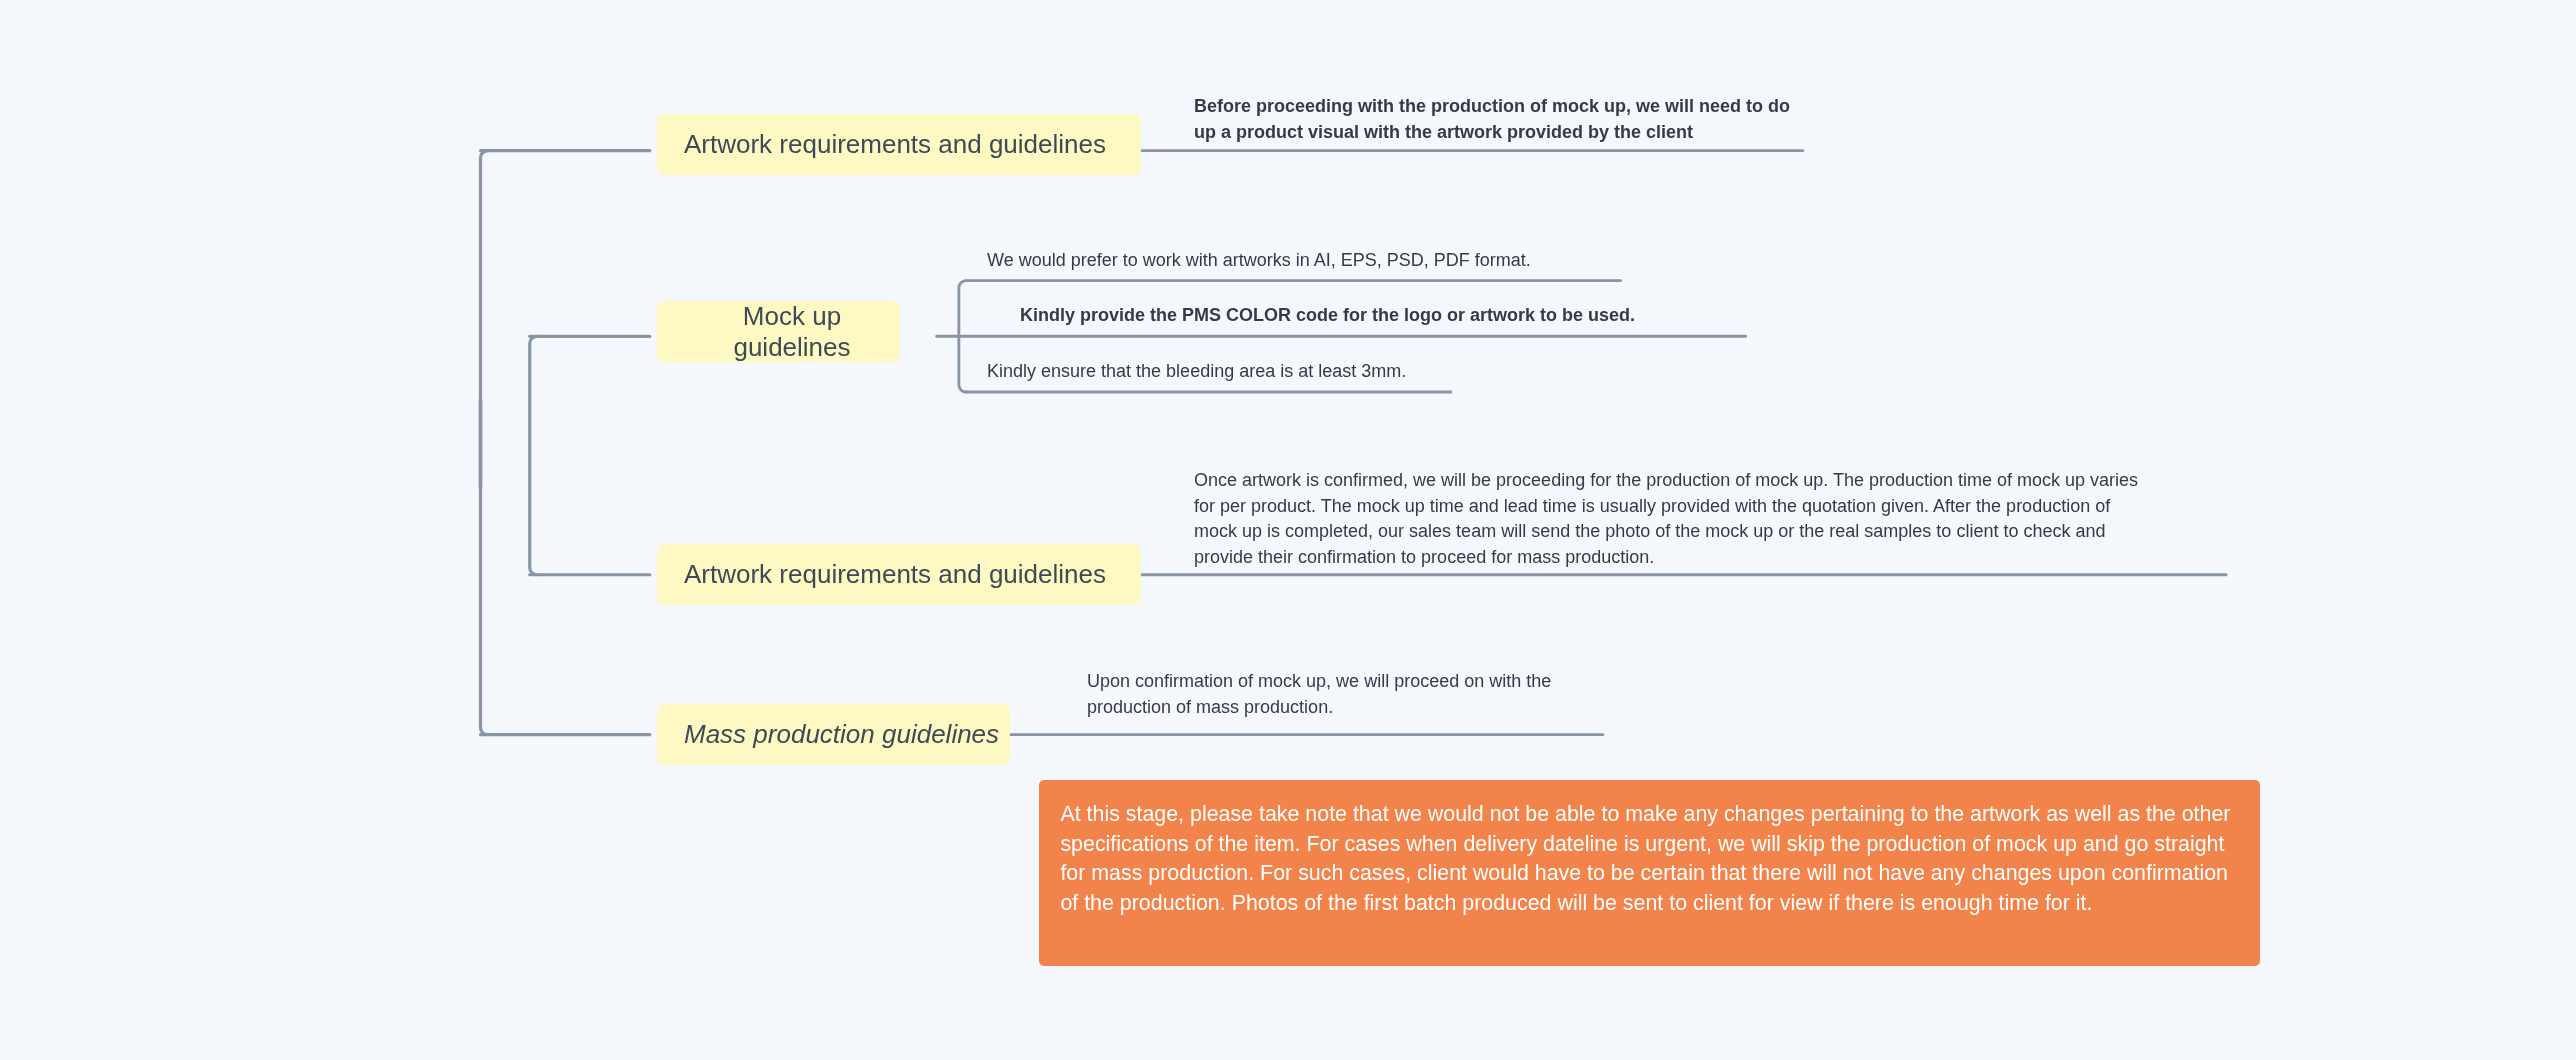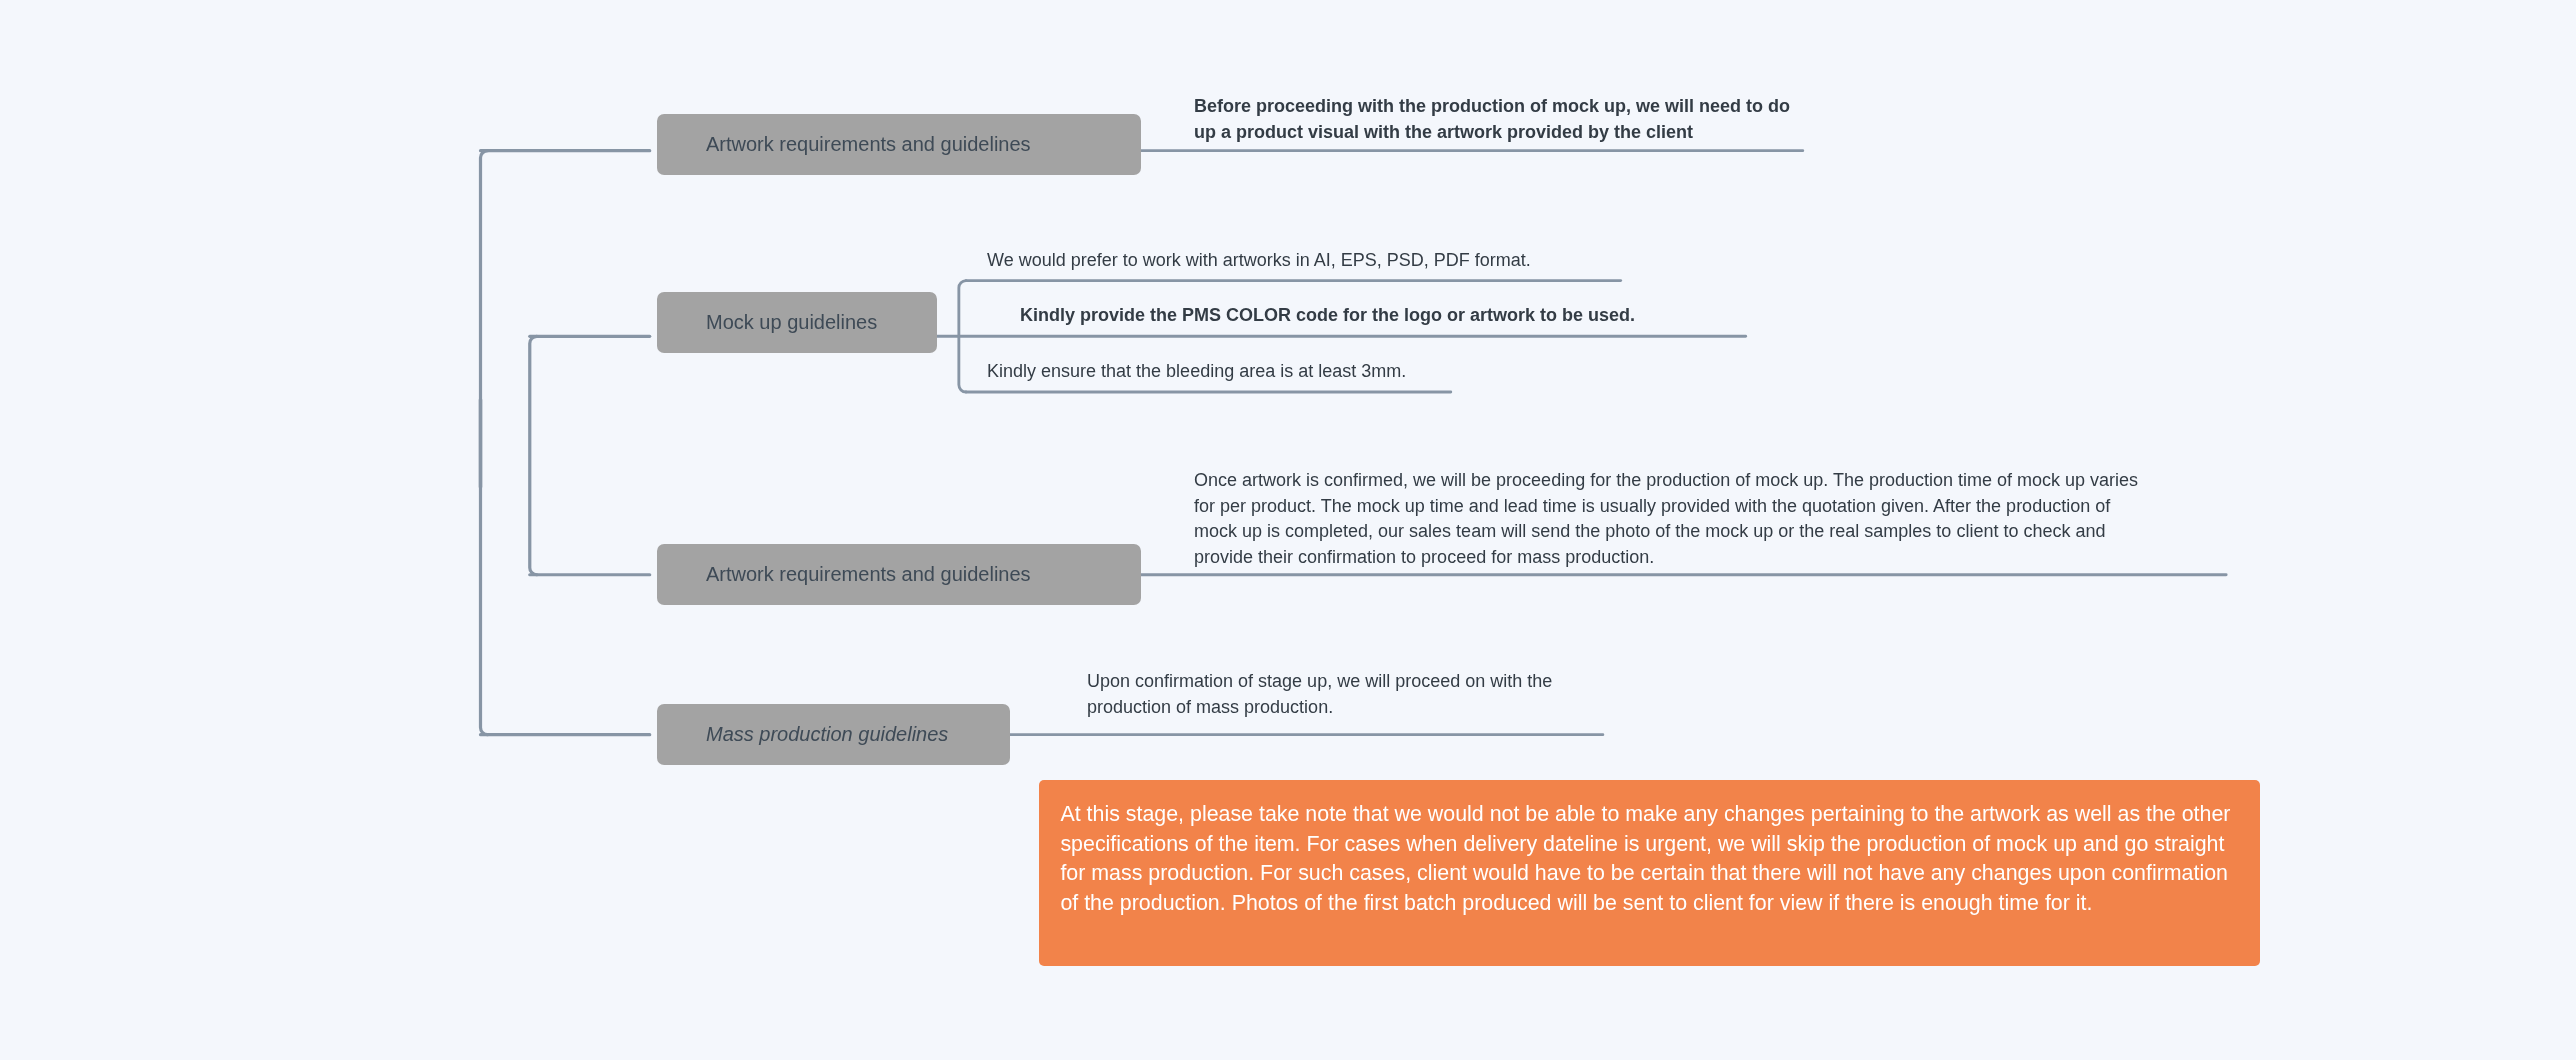--- a/index.html
+++ b/index.html
@@ -23,28 +23,28 @@
   }
   .root{
     left:316px;top:400px;width:256px;height:87px;
     background:#5a6e99;
     color:#ffffff;
     font-size:31px;
     padding-left:51px;
     letter-spacing:0.2px;
   }
   .branch{
-    background:#a3a3a3;
+    background:#fef9c3;
     color:#3e4a56;
-    font-size:20px;
-    padding-left:49px;
+    font-size:26px;
+    padding-left:27px;
     height:61px;
   }
   .b1{left:657px;top:114px;width:484px;}
-  .b2{left:657px;top:292px;width:280px;text-align:center;}
+  .b2{left:657px;top:301px;width:243px;text-align:center;}
   .b3{left:657px;top:544px;width:484px;}
   .b4{left:657px;top:704px;width:353px;font-style:italic;}
 
   
   .leaf{
     position:absolute;
     color:#333c45;
     font-size:18px;
     line-height:1.42;
     box-sizing:border-box;
@@ -141,21 +141,21 @@
   </div>
 
   <div class="leaf note3">
     <div class="leaf-text">Once artwork is confirmed, we will be proceeding for the production of mock up. The production time of mock up varies
 for per product. The mock up time and lead time is usually provided with the quotation given. After the production of
 mock up is completed, our sales team will send the photo of the mock up or the real samples to client to check and
 provide their confirmation to proceed for mass production.</div>
   </div>
 
   <div class="leaf note4">
-    <div class="leaf-text">Upon confirmation of stage up, we will proceed on with the
+    <div class="leaf-text">Upon confirmation of mock up, we will proceed on with the
 production of mass production.</div>
   </div>
 
   <div class="callout">
     <span>At this stage, please take note that we would not be able to make any changes pertaining to the artwork as well as the other specifications of the item. For cases when delivery dateline is urgent, we will skip the production of mock up and go straight for mass production. For such cases, client would have to be certain that there will not have any changes upon confirmation of the production. Photos of the first batch produced will be sent to client for view if there is enough time for it.</span>
   </div>
 
 </div>
 
 

